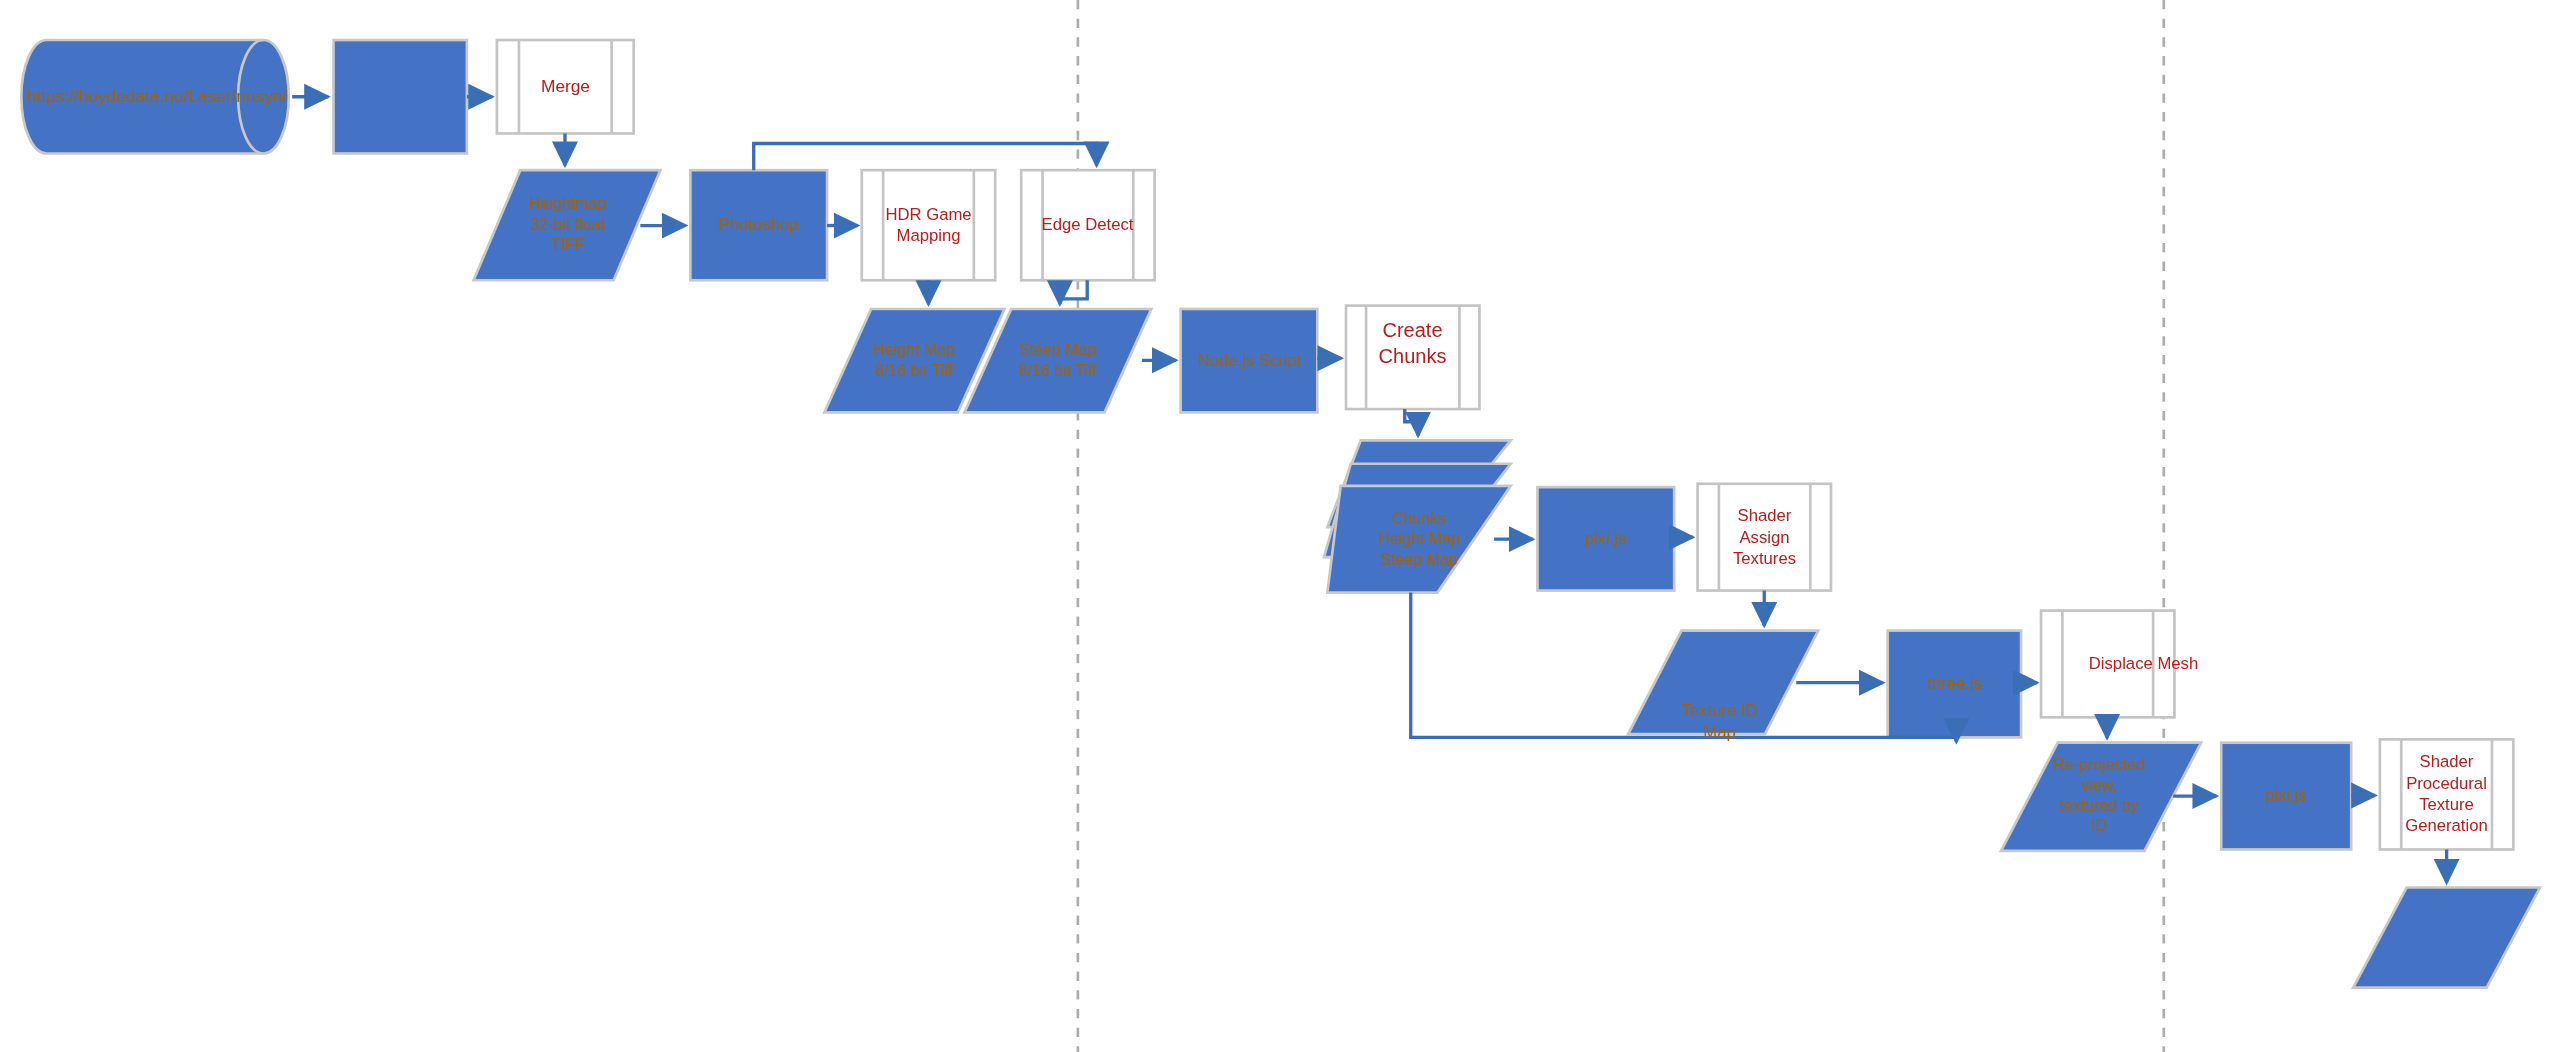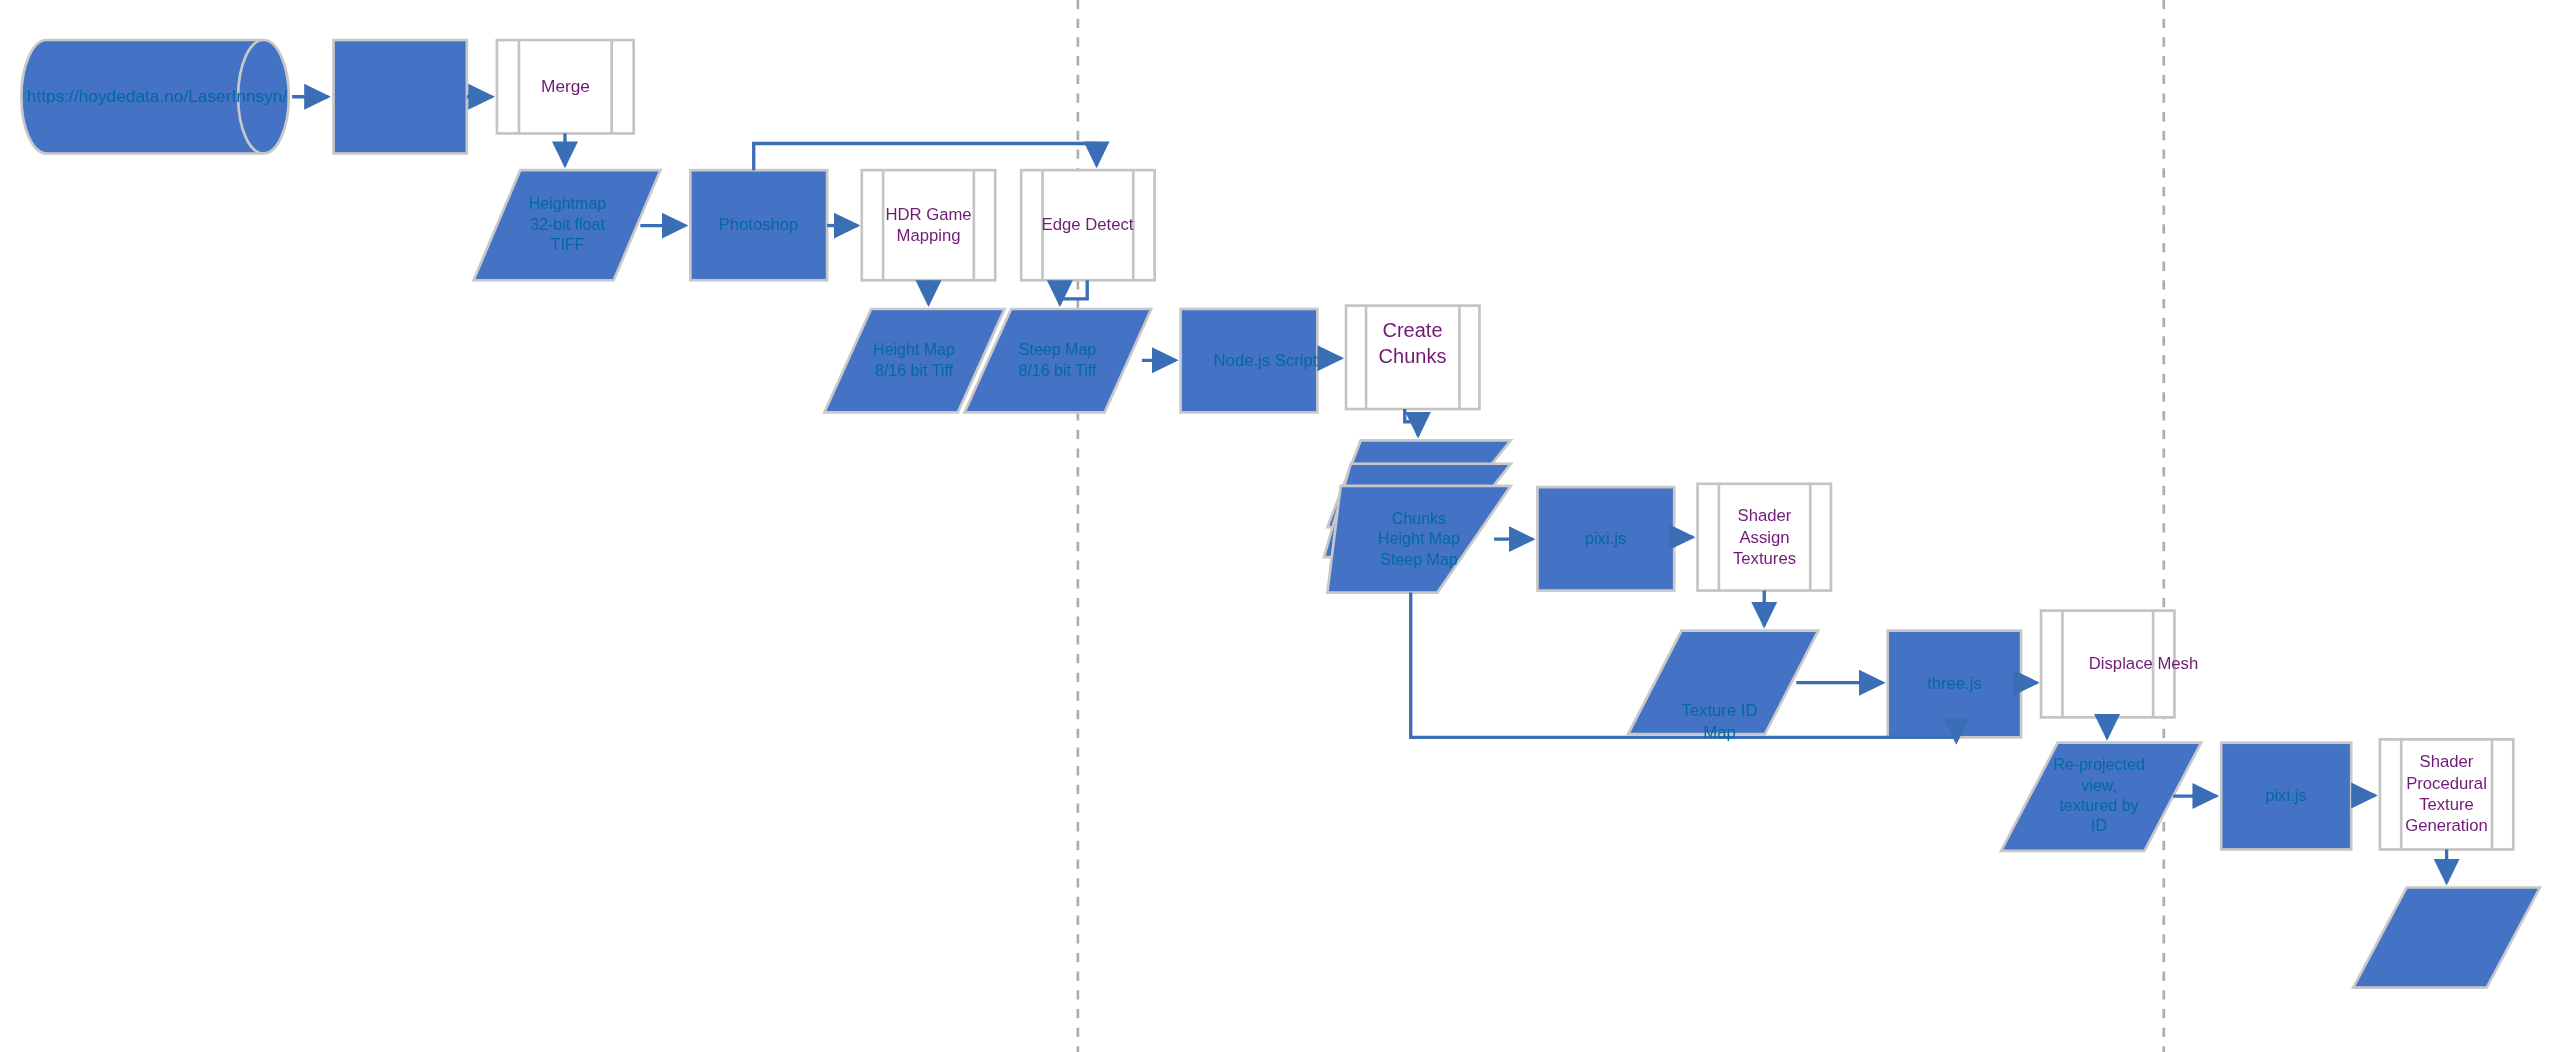--- a/index.html
+++ b/index.html
@@ -8,22 +8,22 @@
     font-family:"Liberation Sans", sans-serif;
     width:2576px;height:1053px;position:relative;overflow:hidden;
   }
   #stage{position:absolute;left:0;top:0;width:2576px;height:1053px;}
   svg.layer{position:absolute;left:0;top:0;width:2576px;height:1053px;}
   .node-label{
     position:absolute;display:flex;align-items:center;justify-content:center;
     text-align:center;line-height:1.28;pointer-events:none;
     white-space:pre-line;
   }
-  .lbl-white{color:#0369a1;}
-  .lbl-dark{color:#701a75;}
+  .lbl-white{color:#a16207;}
+  .lbl-dark{color:#b91c1c;}
 </style>
 </head>
 <body>
 
 <div id="stage">
 
   <svg class="layer" viewBox="0 0 3862 1578" preserveAspectRatio="none">
     <defs>
       <marker id="ah" markerWidth="9" markerHeight="9" refX="7.2" refY="4.5" orient="auto" markerUnits="strokeWidth">
         <path d="M0,0.6 L8,4.5 L0,8.4 z" fill="#3A6EB5"></path>
@@ -195,21 +195,21 @@
 Mapping</div>
 
   <div class="node-label lbl-dark" style="left:1021px;top:170px;width:133px;height:110px;font-size:16.7px;">Edge Detect</div>
 
   <div class="node-label lbl-white" style="left:824px;top:309px;width:180px;height:103px;font-size:16px;">Height Map
 8/16 bit Tiff</div>
 
   <div class="node-label lbl-white" style="left:964px;top:309px;width:187px;height:103px;font-size:16px;">Steep Map
 8/16 bit Tiff</div>
 
-  <div class="node-label lbl-white" style="left:1181px;top:309px;width:137px;height:103px;font-size:16.7px;margin-left:16px;">Node.js Script</div>
+  <div class="node-label lbl-white" style="left:1181px;top:309px;width:137px;height:103px;font-size:16.7px;">Node.js Script</div>
 
   <div class="node-label lbl-dark" style="left:1346px;top:305px;width:133px;height:78px;font-size:20px;">Create Chunks</div>
 
   <div class="node-label lbl-white" style="left:1334px;top:486px;width:170px;height:107px;font-size:16px;">Chunks
 Height Map
 Steep Map</div>
 
   <div class="node-label lbl-white" style="left:1537px;top:487px;width:137px;height:103px;font-size:16.7px;">pixi.js</div>
 
   <div class="node-label lbl-dark" style="left:1719px;top:484px;width:91px;height:107px;font-size:16.7px;">Shader

